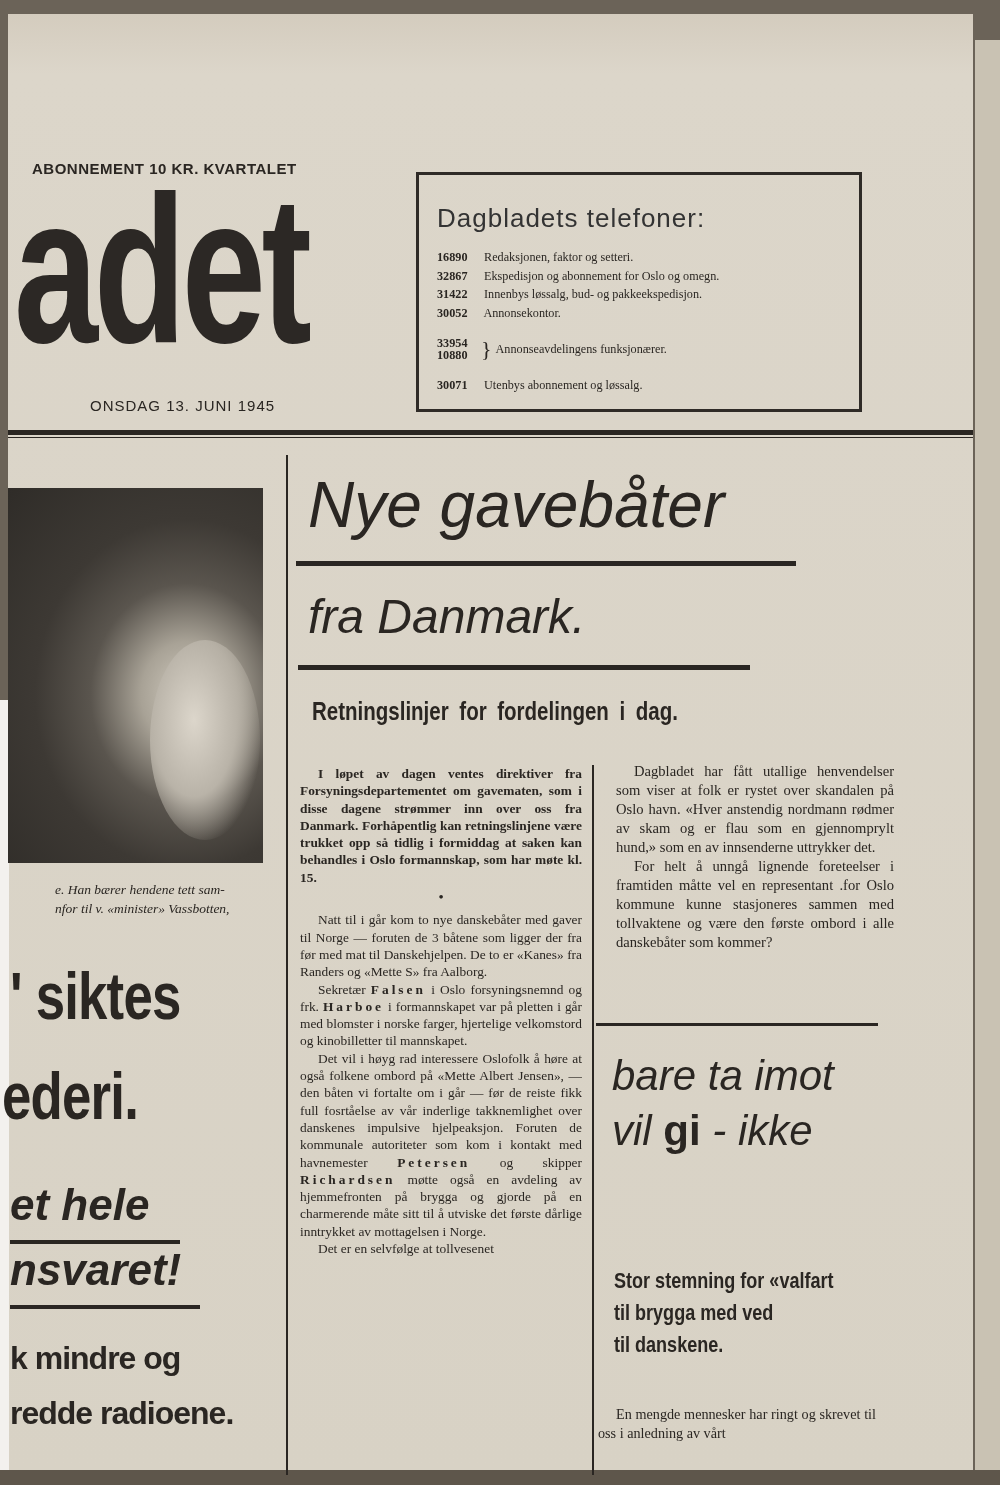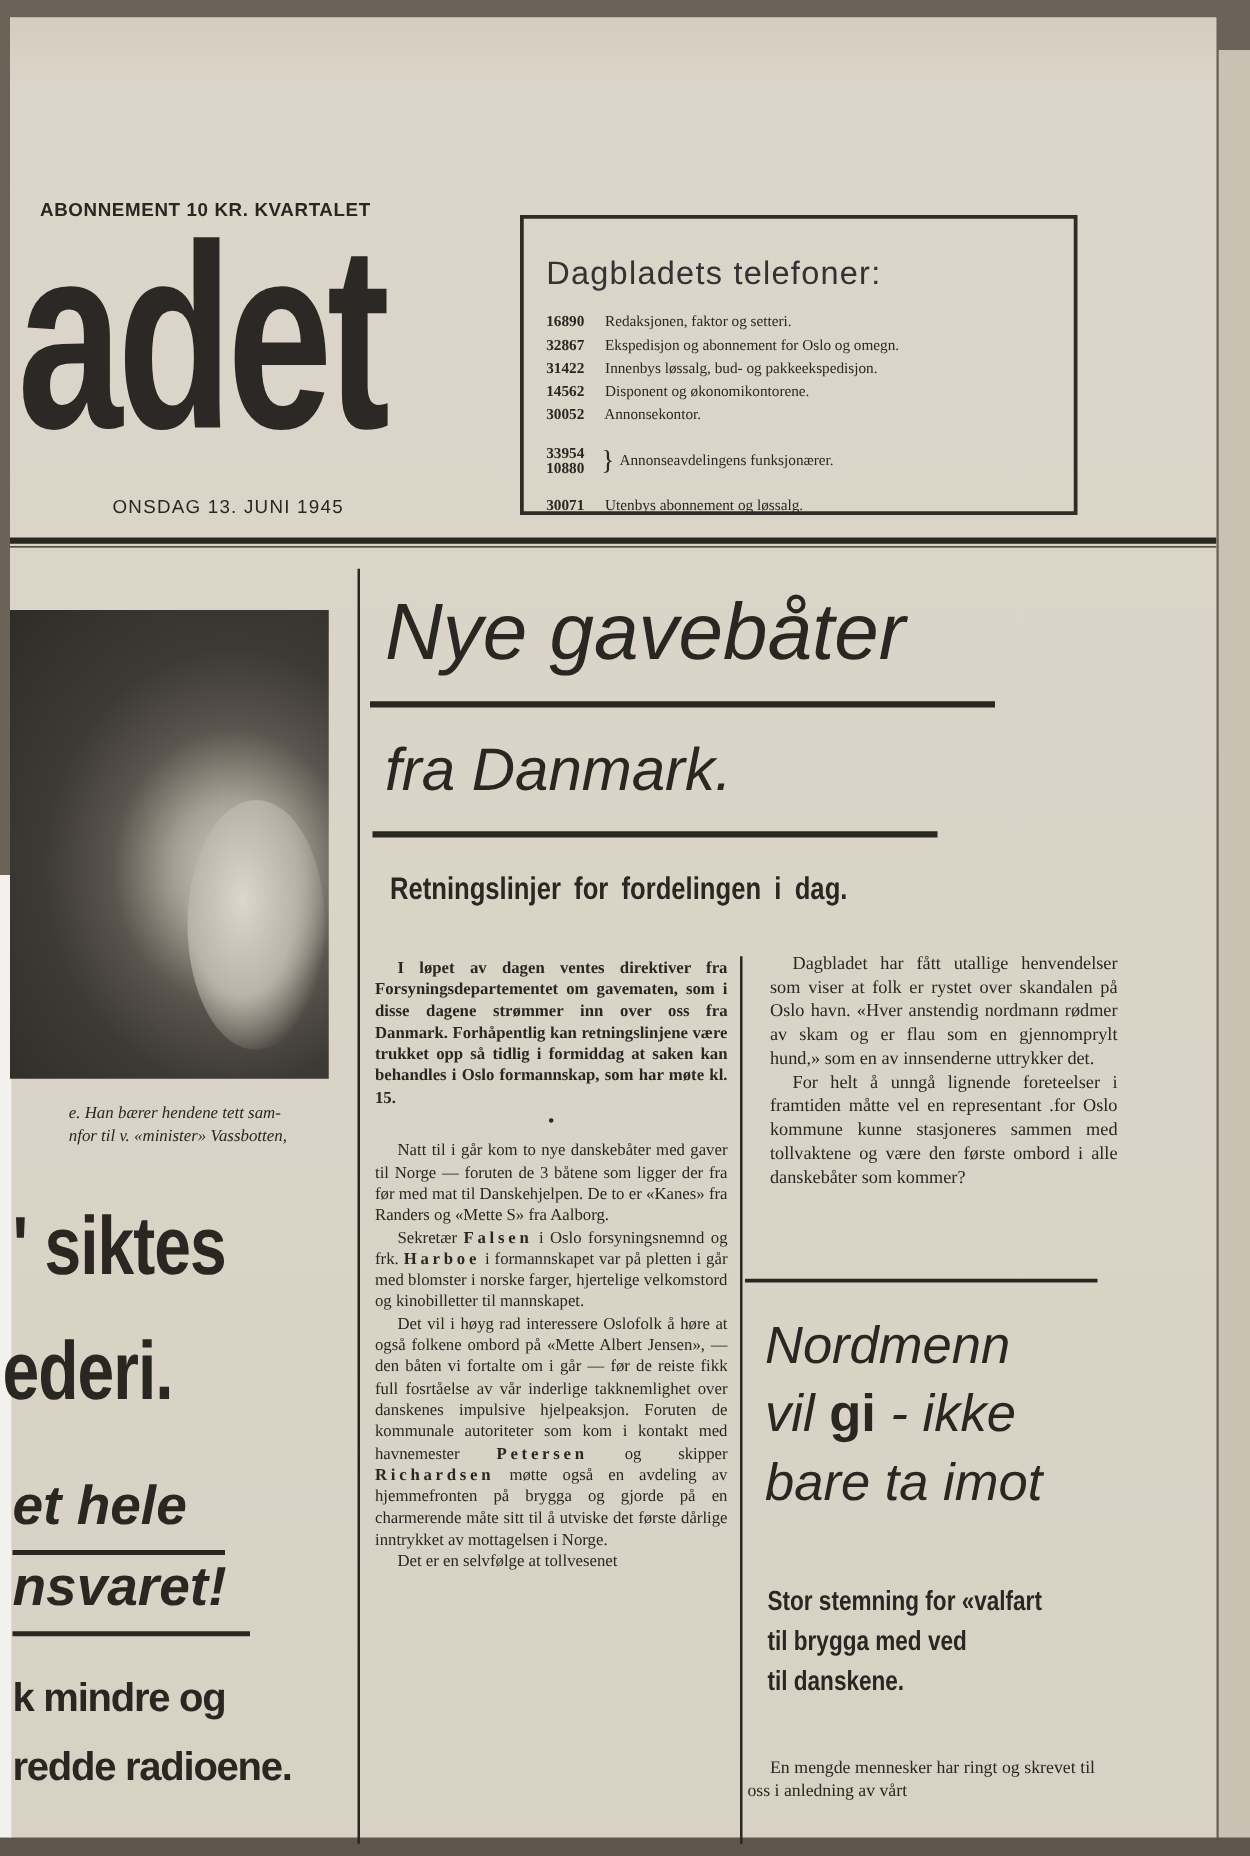--- a/index.html
+++ b/index.html
@@ -59,21 +59,20 @@
 
 <div class="abs subscr">ABONNEMENT 10 KR. KVARTALET</div>
 <div class="abs masthead">adet</div>
 <div class="abs dateline">ONSDAG 13. JUNI 1945</div>
 
 <div class="abs phonebox">
   <h2>Dagbladets telefoner:</h2>
   <div class="phone-row"><span class="num">16890</span> <span>Redaksjonen, faktor og setteri.</span></div>
   <div class="phone-row"><span class="num">32867</span> <span>Ekspedisjon og abonnement for Oslo og omegn.</span></div>
   <div class="phone-row"><span class="num">31422</span> <span>Innenbys løssalg, bud- og pakkeekspedisjon.</span></div>
-  <div class="phone-row"><span class="num">14562</span> <span>Disponent og økonomikontorene.</span></div>
   <div class="phone-row"><span class="num">30052</span> <span>Annonsekontor.</span></div>
   <div class="phone-pair phone-row">
     <div class="nums">
         <span>33954</span>
         <span>10880</span>
       </div>
     <span class="brace">}</span>
     <span>Annonseavdelingens funksjonærer.</span>
   </div>
   <div class="phone-row"><span class="num">30071</span> <span>Utenbys abonnement og løssalg.</span></div>
@@ -116,22 +115,21 @@
   <p class="ind">Det er en selvfølge at tollvesenet</p>
 </div>
 
 <div class="abs col" style="left:616px;top:762px;width:278px;font-size:14.6px;line-height:19px;">
   <p class="ind">Dagbladet har fått utallige henvendelser som viser at folk er rystet over skandalen på Oslo havn. «Hver anstendig nordmann rødmer av skam og er flau som en gjennomprylt hund,» som en av innsenderne uttrykker det.</p>
   <p class="ind">For helt å unngå lignende foreteelser i framtiden måtte vel en representant .for Oslo kommune kunne stasjoneres sammen med tollvaktene og være den første ombord i alle danskebåter som kommer?</p>
 </div>
 <div class="abs hl" style="left:596px;top:1023px;width:282px;height:3px;"></div>
 
 <div class="abs nord">
-  <div>Nordmenn</div>
+  <div>bare ta imot</div>
   <div><span>vil </span><span class="gi">gi</span><span> - ikke</span></div>
-  <div>bare ta imot</div>
 </div>
 <div class="abs stor">
   <div>Stor stemning for «valfart</div>
   <div>til brygga med ved</div>
   <div>til danskene.</div>
 </div>
 <div class="abs col" style="left:598px;top:1405px;width:278px;font-size:14.2px;line-height:19px;text-indent:18px;">En mengde mennesker har ringt og skrevet til oss i anledning av vårt</div>
 
 </body></html>

